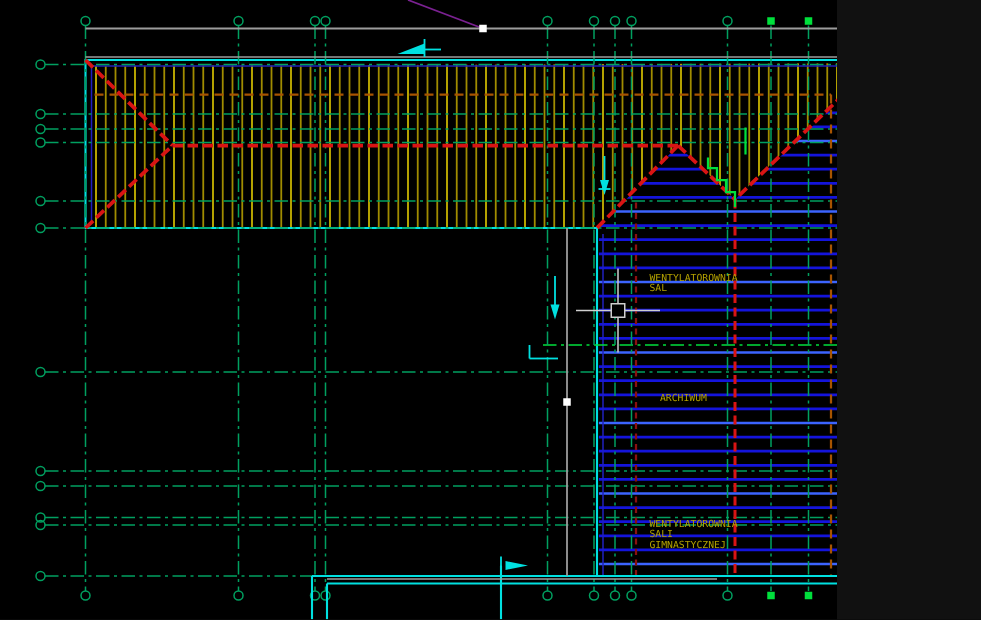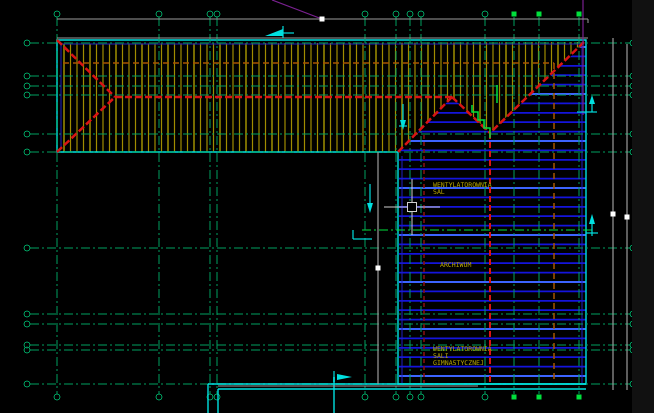--- a/index.html
+++ b/index.html
@@ -1,18 +1,18 @@
 <!DOCTYPE html>
 <html><head>
 <meta charset="utf-8">
 <style>
   html,body{margin:0;padding:0;background:#111;}
   #viewport{
     position:relative;
-    width:632px;height:413px;
+    width:558px;height:413px;
     background:#000;
     overflow:hidden;
     font-family:"DejaVu Sans Mono", monospace;
   }
   svg{display:block}
   text{font-family:"DejaVu Sans Mono", monospace;}
 </style>
 </head>
 <body>
 

